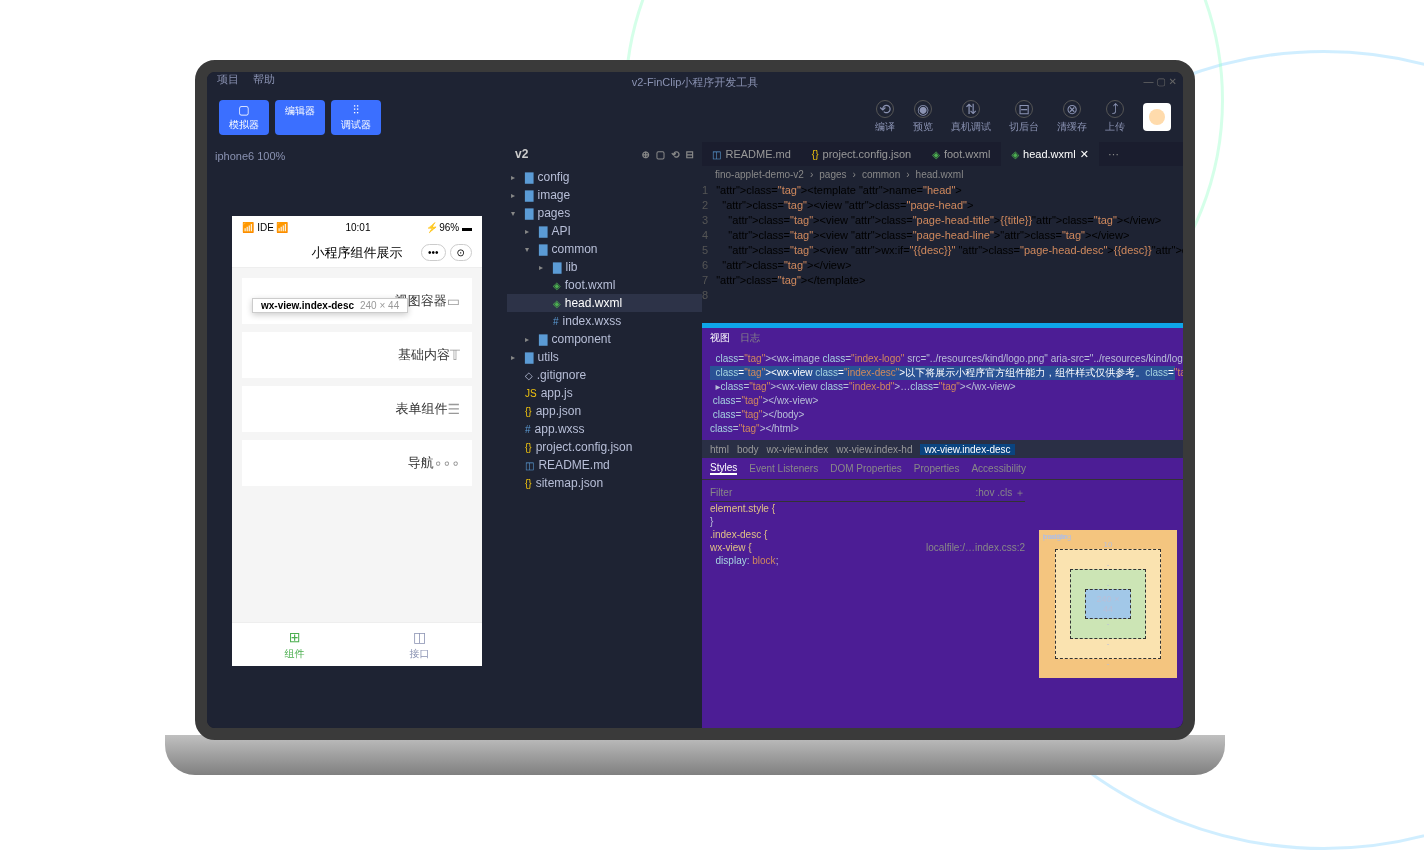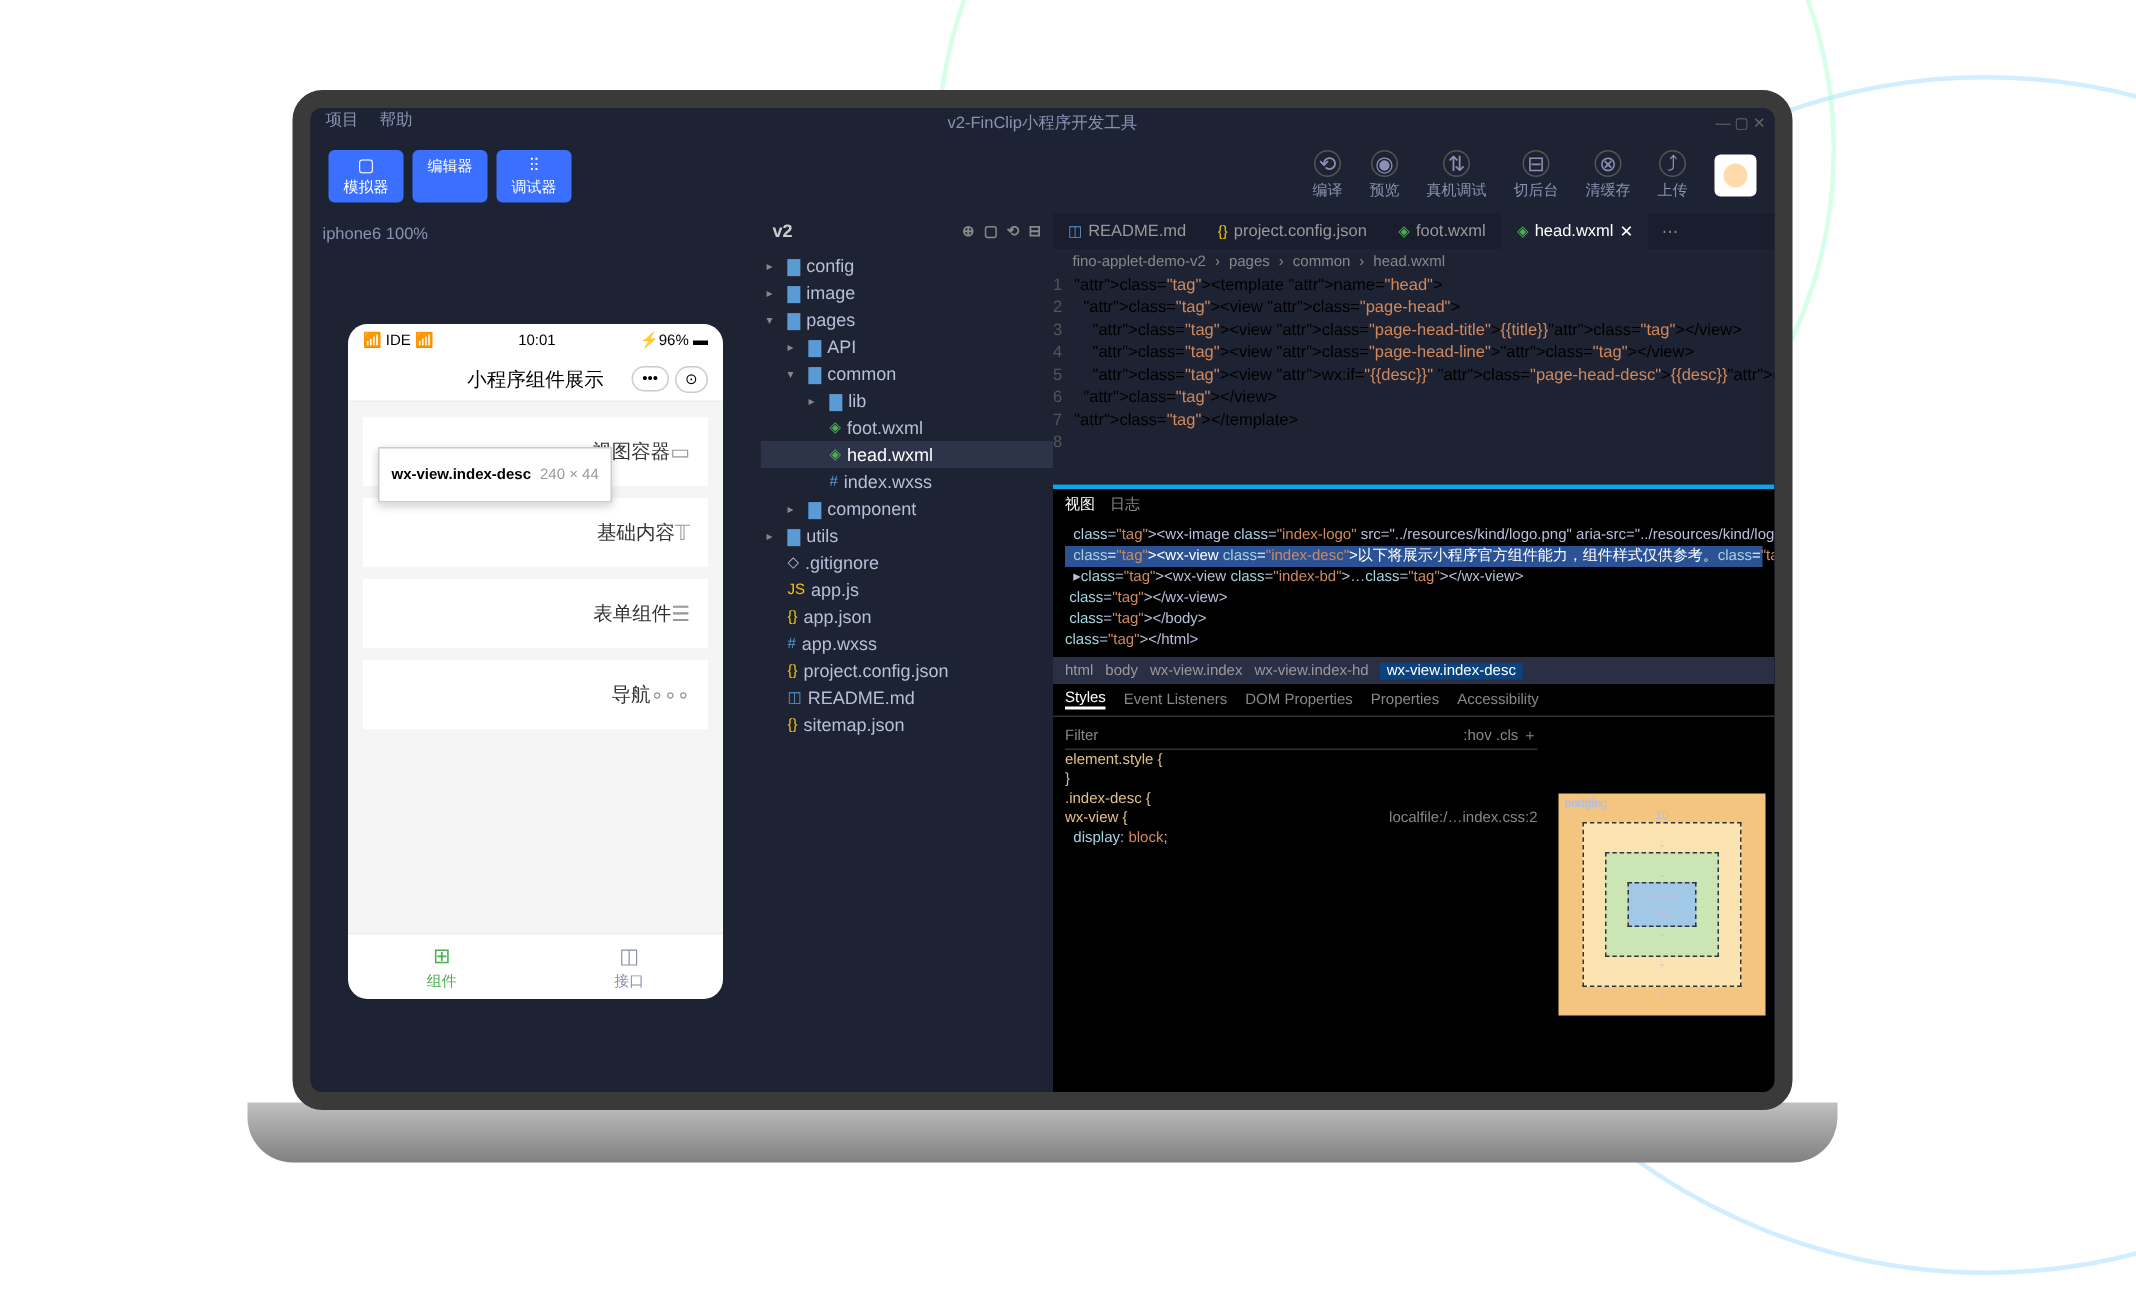--- a/index.html
+++ b/index.html
@@ -18,27 +18,27 @@
 .tb-btn{background:#3b6fff;color:#fff;padding:3px 10px;border-radius:4px;font-size:10px;display:flex;flex-direction:column;align-items:center;gap:1px}
 .tb-btn .icon{font-size:12px}
 .tb-right{display:flex;gap:18px;align-items:center}
 .tb-action{display:flex;flex-direction:column;align-items:center;color:#8a92b2;font-size:10px;gap:2px}
 .tb-action .icon{font-size:14px;border:1px solid #555;border-radius:50%;width:18px;height:18px;display:flex;align-items:center;justify-content:center}
 .avatar{width:28px;height:28px;background:#fff;border-radius:4px;display:flex;align-items:center;justify-content:center}
 .avatar-inner{width:16px;height:16px;background:#ffdbac;border-radius:50%;position:relative}
 .main{display:flex;height:calc(100% - 70px)}
 .sim-panel{width:300px;background:#1e2333;color:#8a92b2;font-size:11px;padding:4px 8px;display:flex;flex-direction:column}
 .sim-info{padding:4px 0}
-.phone{width:250px;height:450px;background:#fff;margin:50px auto 0;border-radius:13px;display:flex;flex-direction:column;position:relative}
+.phone{width:250px;height:450px;background:#fff;margin:50px auto 0;border-radius:0;display:flex;flex-direction:column;position:relative}
 .phone-status{height:22px;display:flex;justify-content:space-between;align-items:center;padding:0 10px;font-size:10px;color:#000}
 .phone-header{height:30px;display:flex;align-items:center;justify-content:center;font-size:13px;color:#000;position:relative;border-bottom:1px solid #eee}
 .phone-dots{position:absolute;right:10px;display:flex;gap:4px;align-items:center}
 .dots-btn{border:1px solid #ccc;border-radius:12px;padding:2px 6px;font-size:10px}
 .phone-body{flex:1;background:#f5f5f5;padding:10px;position:relative;overflow:hidden}
-.tooltip{position:absolute;top:30px;left:20px;background:#fff;border:1px solid #ccc;padding:12px 8px;font-size:10px;box-shadow:0 2px 6px rgba(0,0,0,.2);z-index:2}
+.tooltip{position:absolute;top:30px;left:20px;background:#fff;border:1px solid #ccc;padding:1px 8px;font-size:10px;box-shadow:0 2px 6px rgba(0,0,0,.2);z-index:2}
 .tooltip b{color:#000}
 .tooltip span{color:#999;margin-left:6px}
 .highlighted{background:#5b9bd5;color:#fff;padding:10px;font-size:10px;text-align:center;margin:40px 0 10px;border:2px solid #f4a261}
 .list-item{background:#fff;padding:14px 12px;margin-bottom:8px;display:flex;justify-content:flex-end;align-items:center;font-size:13px;color:#333}
 .list-icon{color:#999;font-size:14px}
 .phone-tabs{height:44px;border-top:1px solid #eee;display:flex}
 .phone-tab{flex:1;display:flex;flex-direction:column;align-items:center;justify-content:center;font-size:10px;gap:2px}
 .phone-tab.active{color:#4caf50}
 .phone-tab .tab-icon{font-size:14px}
 .explorer{width:195px;background:#1e2333;color:#b8bfd8;font-size:12px;display:flex;flex-direction:column}
@@ -63,21 +63,21 @@
 .tab.active{background:#1e2333;color:#fff}
 .tab-more{padding:0 8px;color:#888}
 .breadcrumb{padding:3px 10px;font-size:10px;color:#888}
 .breadcrumb span{margin:0 3px}
 .code{flex:0 0 140px;font-family:Consolas,monospace;font-size:11px;display:flex;overflow:hidden}
 .gutter{width:30px;text-align:right;padding-right:8px;color:#555}
 .gutter div{height:15px;line-height:15px}
 .code-lines{flex:1}
 .code-lines div{height:15px;line-height:15px;white-space:pre}.attr{color:#a6d4e0}.str{color:#d0895d}.brace{color:#d0895d}
 .minimap{width:40px;background:#1a1d2e;opacity:.5}
-.devtools{flex:1;background:#000000;border-top:3px solid #0ea5e9;display:flex;flex-direction:column;font-size:10px;color:#b8bfd8;min-height:0}
+.devtools{flex:1;background:#4c1d95;border-top:5px solid #0ea5e9;display:flex;flex-direction:column;font-size:10px;color:#b8bfd8;min-height:0}
 .dt-tabs{height:20px;display:flex;gap:10px;padding:0 8px;align-items:center;color:#888}
 .dt-tab.active{color:#fff}
 .dt-elements{padding:4px 8px;font-family:Consolas,monospace;font-size:10px;line-height:14px;max-height:120px;overflow:hidden}
 .dt-el-line{white-space:pre}
 .dt-highlighted{background:#2a5295;color:#fff}
 .dt-crumbs{height:18px;background:#2a2f45;display:flex;align-items:center;gap:8px;padding:0 8px;font-size:10px;color:#999}
 .dt-crumb.active{background:#0a4480;color:#fff;padding:0 4px}
 .dt-subtabs{height:22px;display:flex;gap:12px;padding:0 8px;align-items:center;color:#888;border-bottom:1px solid #333}
 .dt-subtab.active{color:#fff;border-bottom:2px solid #fff}
 .dt-body{flex:1;display:flex;min-height:0}

